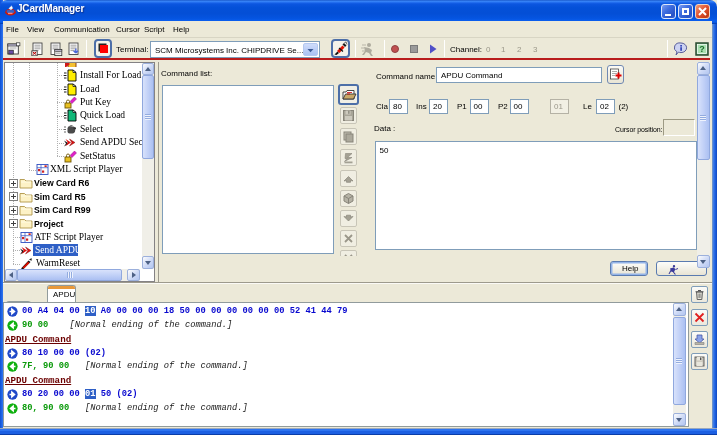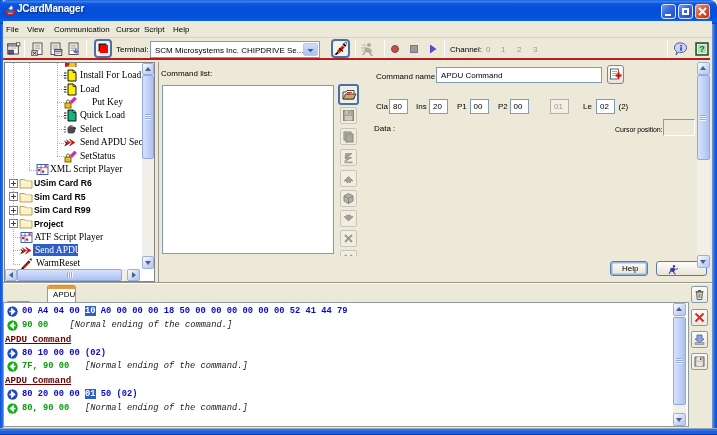--- a/index.html
+++ b/index.html
@@ -188,21 +188,21 @@
       <path d="M9 1l3 2.5H9z" fill="#fff" stroke="#000" stroke-width=".7"></path>
     </svg>
   <div class="trow" style="left:75px;top:20.5px;">Load</div>
 
   <div class="stub" style="left:52px;top:39.4px;width:7px;"></div>
   <svg class="ti" style="left:59px;top:33px;" width="13" height="13" viewBox="0 0 13 13">
       <rect x="1" y="7" width="6" height="5" fill="#e8c020" stroke="#705808" stroke-width=".9"></rect>
       <path d="M2.5 7V5.5a1.5 1.5 0 0 1 3 0V7" fill="none" stroke="#705808" stroke-width=".9"></path>
       <path d="M6 5.5L10.5 1l2 2-4.5 4.5z" fill="#e020c8" stroke="#901080" stroke-width=".5"></path>
     </svg>
-  <div class="trow" style="left:75px;top:34px;margin-left:12px;">Put Key</div>
+  <div class="trow" style="left:75px;top:34px;">Put Key</div>
 
   <div class="stub" style="left:52px;top:52.8px;width:7px;"></div>
   <svg class="ti" style="left:59px;top:46.4px;" width="13" height="13" viewBox="0 0 13 13">
       <path d="M0 4h2.5M0 6.5h2.5M0 9h2.5" stroke="#000" stroke-width=".9"></path>
       <path d="M4 1h5l3 2.5V12H4z" fill="#10b878" stroke="#000" stroke-width=".9"></path>
       <path d="M9 1l3 2.5H9z" fill="#fff" stroke="#000" stroke-width=".7"></path>
     </svg>
   <div class="trow" style="left:75px;top:47.4px;">Quick Load</div>
 
   <div class="stub" style="left:52px;top:66.3px;width:7px;"></div>
@@ -238,21 +238,21 @@
       <rect x="6" y="7.5" width="2.2" height="2.2" fill="#d02020"></rect>
       <rect x="8.5" y="2.3" width="2.2" height="1.7" fill="#d02020"></rect>
     </svg>
   <div class="trow" style="left:45px;top:101.3px;">XML Script Player</div>
 
   <div class="plus" style="top:115.6px;"></div>
   <svg class="ti" style="left:14px;top:114px;" width="14" height="12" viewBox="0 0 14 12">
       <path d="M1 2.5h4.5L7 4h6v7H1z" fill="#fdf2c6" stroke="#b09548" stroke-width=".9"></path>
       <path d="M2 5h10" stroke="#fffbe0" stroke-width="1.2"></path>
     </svg>
-  <div class="trow tbold" style="left:29px;top:115.3px;">USim Card R6</div>
+  <div class="trow tbold" style="left:29px;top:115.3px;">View Card R6</div>
 
   <div class="plus" style="top:129px;"></div>
   <svg class="ti" style="left:14px;top:127.5px;" width="14" height="12" viewBox="0 0 14 12">
       <path d="M1 2.5h4.5L7 4h6v7H1z" fill="#fdf2c6" stroke="#b09548" stroke-width=".9"></path>
       <path d="M2 5h10" stroke="#fffbe0" stroke-width="1.2"></path>
     </svg>
   <div class="trow tbold" style="left:29px;top:128.8px;">Sim Card R5</div>
 
   <div class="plus" style="top:142.5px;"></div>
   <svg class="ti" style="left:14px;top:141px;" width="14" height="12" viewBox="0 0 14 12">
@@ -403,20 +403,23 @@
       <span class="lbl" style="left:3px;top:2px;color:#9a978a;">01</span>
     </div>
   <span class="lbl" style="left:424px;top:40px;">Le</span>
   <div class="f" style="left:437px;top:36.5px;width:19px;height:15px;">
       <span class="lbl" style="left:3px;top:2px;">02</span>
     </div>
   <span class="lbl" style="left:459.5px;top:40px;">(2)</span>
   <span class="lbl" style="left:215px;top:62px;">Data :</span>
   <span class="lbl" style="left:456px;top:63.5px;font-size:7px;letter-spacing:-0.1px;">Cursor position:</span>
   <div class="a" style="left:504px;top:57px;width:32px;height:17px;background:#ece9d8;border:1px solid #9d9a84;border-right-color:#fff;border-bottom-color:#fff;"></div>
+  <div class="f" style="left:215.5px;top:79px;width:322px;height:109px;">
+      <span class="lbl" style="left:4px;top:4px;">50</span>
+    </div>
 
   <div class="a" style="left:451px;top:199px;width:38px;height:15px;border:1px solid #5a7bb0;border-radius:3px;background:linear-gradient(180deg,#fdfdfa,#e8e4d4);box-shadow:inset 0 0 0 1.5px #94b4e8;">
     <span class="lbl" style="left:11px;top:2px;">Help</span>
   </div>
   <div class="a" style="left:497px;top:199px;width:51px;height:15px;border:1px solid #5a7bb0;border-radius:3px;background:linear-gradient(180deg,#fdfdfa,#e8e4d4);">
     <svg width="11" height="11" viewBox="0 0 11 11" style="position:absolute;left:11px;top:2px;">
         <path d="M6 1a1.2 1.2 0 1 1 0 2.4A1.2 1.2 0 0 1 6 1z" fill="#3a3a9a"></path>
         <path d="M2 4.5l3.5-1 2 1.5L6 8l2 2.5H6.7L4.8 8 3 7.5 1.5 10H.5l2-4z" fill="#3a3a9a"></path>
         <path d="M7.5 5.5l2.5-1" stroke="#3a3a9a"></path>
       </svg>

